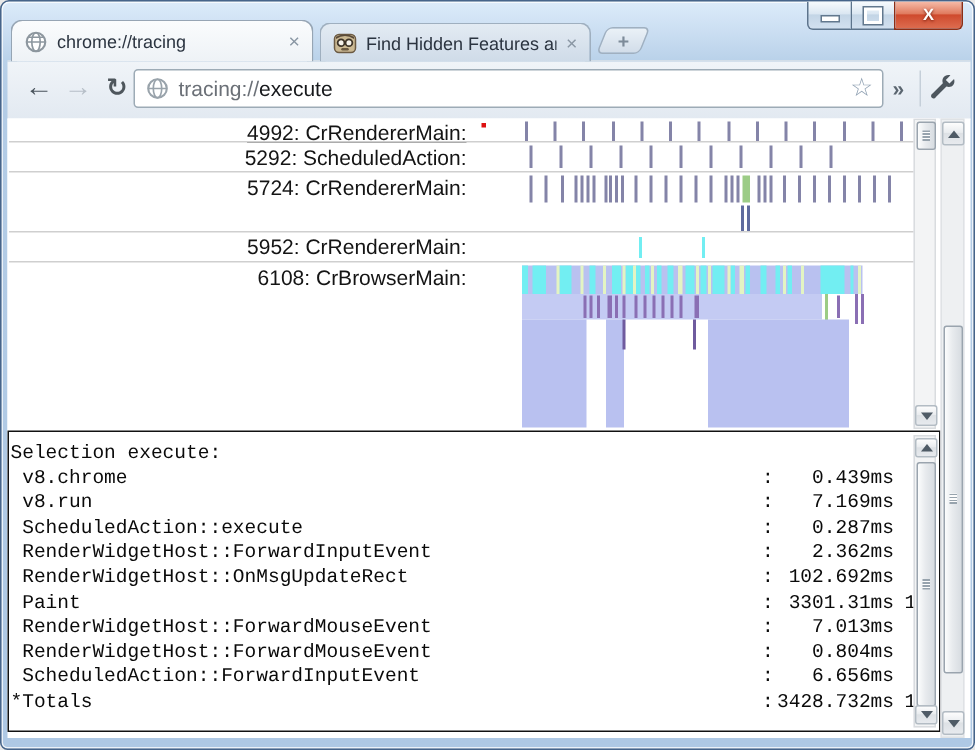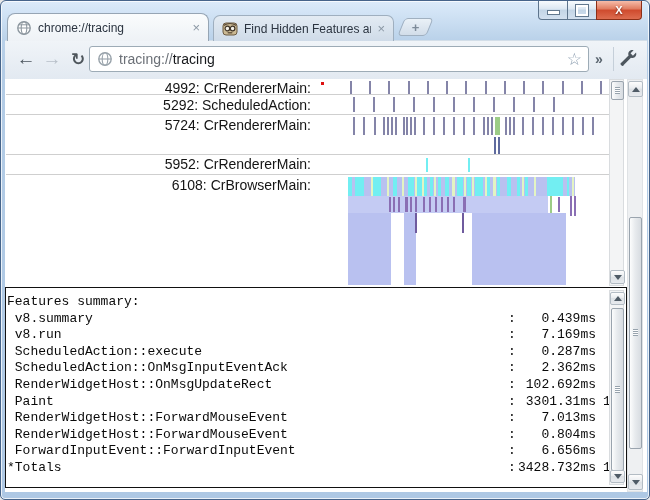--- a/index.html
+++ b/index.html
@@ -131,21 +131,21 @@
   <div class="navbtn" style="left:12px;font-size:19px;color:#4a545c;">←</div>
   <div class="navbtn" style="left:38px;font-size:19px;color:#b7bfc8;">→</div>
   <div class="navbtn" style="left:64px;font-size:17px;color:#4e565c;font-family:'DejaVu Sans',sans-serif;">↻</div>
 
   <div class="omnibox">
     <svg width="16" height="16" viewBox="0 0 16 16" style="margin-left:7px;">
       <circle cx="8" cy="8" r="6.2" fill="#ffffff" stroke="#99a3ab" stroke-width="1.4"></circle>
       <ellipse cx="8" cy="8" rx="2.8" ry="6.2" fill="none" stroke="#99a3ab" stroke-width="1.1"></ellipse>
       <line x1="1.8" y1="8" x2="14.2" y2="8" stroke="#99a3ab" stroke-width="1.1"></line>
     </svg>
-    <span class="url"><span class="url-scheme">tracing://</span><span class="url-path">tracing</span></span>
+    <span class="url"><span class="url-scheme">tracing://</span><span class="url-path">execute</span></span>
     <span class="star">☆</span>
   </div>
 
   <div class="chevrons">»</div>
   <div class="toolsep"></div>
   <svg class="wrench" width="22" height="22" viewBox="0 0 20 20">
     <path d="M3.2 13.2 L9.6 6.8 C8.6 3.8 10.8 1.2 14.2 2.0 L11.4 4.8 L13.6 7.0 L16.4 4.2 C17.4 7.6 14.8 9.8 11.8 8.8 L5.4 15.2 A1.55 1.55 0 1 1 3.2 13.2 Z" fill="#4d565e"></path>
   </svg>
 
   <div class="content-bg"></div>
@@ -292,30 +292,30 @@
         <div class="sb-grip"></div>
       </div>
       <div class="sb-btn" style="bottom:1px;height:14px;">
         <div class="tri-down"></div>
       </div>
     </div>
   </div>
 
   <div class="summary">
     <div id="summary-lines">
-        <div class="sum-line" style="top: 6px;"><span class="sum-name">Features summary:</span></div>
-        <div class="sum-line" style="top: 22.6px;"><span class="sum-name"> v8.summary</span><span class="sum-colon">:</span><span class="sum-value">0.439ms</span></div>
+        <div class="sum-line" style="top: 6px;"><span class="sum-name">Selection execute:</span></div>
+        <div class="sum-line" style="top: 22.6px;"><span class="sum-name"> v8.chrome</span><span class="sum-colon">:</span><span class="sum-value">0.439ms</span></div>
         <div class="sum-line" style="top: 39.2px;"><span class="sum-name"> v8.run</span><span class="sum-colon">:</span><span class="sum-value">7.169ms</span></div>
         <div class="sum-line" style="top: 55.8px;"><span class="sum-name"> ScheduledAction::execute</span><span class="sum-colon">:</span><span class="sum-value">0.287ms</span></div>
-        <div class="sum-line" style="top: 72.4px;"><span class="sum-name"> ScheduledAction::OnMsgInputEventAck</span><span class="sum-colon">:</span><span class="sum-value">2.362ms</span></div>
+        <div class="sum-line" style="top: 72.4px;"><span class="sum-name"> RenderWidgetHost::ForwardInputEvent</span><span class="sum-colon">:</span><span class="sum-value">2.362ms</span></div>
         <div class="sum-line" style="top: 89px;"><span class="sum-name"> RenderWidgetHost::OnMsgUpdateRect</span><span class="sum-colon">:</span><span class="sum-value">102.692ms</span></div>
         <div class="sum-line" style="top: 105.6px;"><span class="sum-name"> Paint</span><span class="sum-colon">:</span><span class="sum-value">3301.31ms</span><span class="sum-count">10</span></div>
         <div class="sum-line" style="top: 122.2px;"><span class="sum-name"> RenderWidgetHost::ForwardMouseEvent</span><span class="sum-colon">:</span><span class="sum-value">7.013ms</span></div>
         <div class="sum-line" style="top: 138.8px;"><span class="sum-name"> RenderWidgetHost::ForwardMouseEvent</span><span class="sum-colon">:</span><span class="sum-value">0.804ms</span></div>
-        <div class="sum-line" style="top: 155.4px;"><span class="sum-name"> ForwardInputEvent::ForwardInputEvent</span><span class="sum-colon">:</span><span class="sum-value">6.656ms</span></div>
+        <div class="sum-line" style="top: 155.4px;"><span class="sum-name"> ScheduledAction::ForwardInputEvent</span><span class="sum-colon">:</span><span class="sum-value">6.656ms</span></div>
         <div class="sum-line" style="top: 172px;"><span class="sum-name">*Totals</span><span class="sum-colon">:</span><span class="sum-value">3428.732ms</span><span class="sum-count">11</span></div>
       </div>
 
     <div class="in-track" style="left:603px;top:2px;width:15px;height:195px;">
       <div class="sb-btn" style="top:1px;height:13px;">
         <div class="tri-up"></div>
       </div>
       <div class="sb-thumb" style="top:17px;height:163px;">
         <div class="sb-grip"></div>
       </div>

